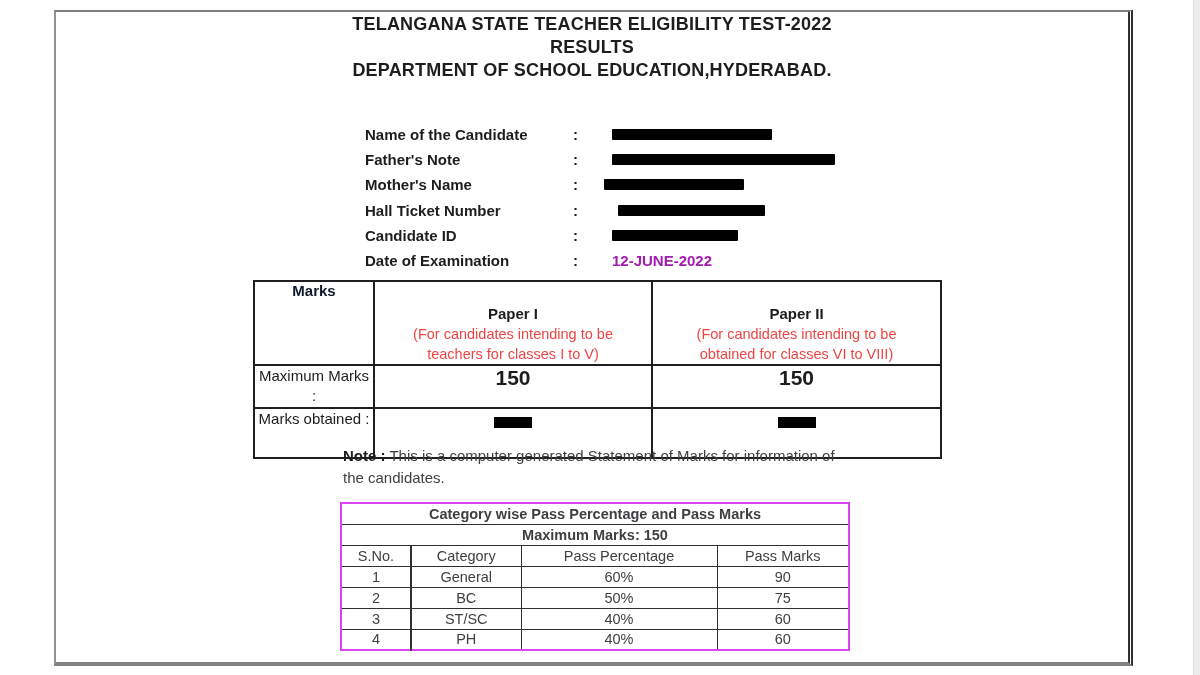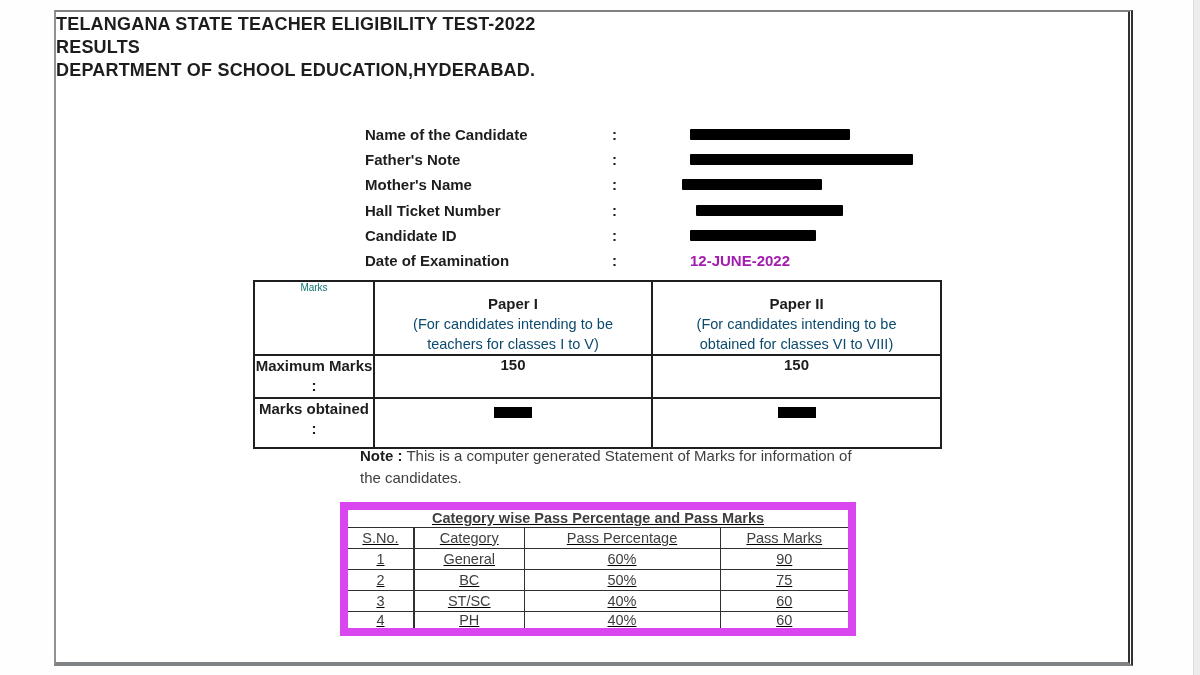--- a/index.html
+++ b/index.html
@@ -22,61 +22,61 @@
     width: 1079px; height: 656px; background: #ffffff;
     border-top: 2px solid #808080;
     border-left: 2px solid #8f9193;
     border-bottom: 4px solid #7f8284;
     border-right: 5px double #2f3133;
   }
 
   
   .doc-header {
     position: absolute; top: 1px; left: 0; width: 100%;
-    font-weight: bold; font-size: 18px;
+    text-align: center; font-weight: bold; font-size: 18px;
     line-height: 23px; color: #1d1d1f; letter-spacing: 0.2px;
   }
 
   
   .details { position: absolute; left: 309px; top: 110px; }
-  .drow { display: flex; align-items: center; height: 25.2px; font-size: 15px; font-weight: bold; color: #1d1d1f; gap: 39px; }
+  .drow { display: flex; align-items: center; height: 25.2px; font-size: 15px; font-weight: bold; color: #1d1d1f; }
   .dlabel { width: 208px; white-space: nowrap; }
   .dcolon { width: 39px; }
   .dvalue { display: flex; align-items: center; }
   .redaction { height: 11px; background: #000000; border-radius: 1px; }
   .drow:nth-child(1) .redaction { width: 160px; }
   .drow:nth-child(2) .redaction { width: 223px; }
   .drow:nth-child(3) .redaction { width: 140px; margin-left: -8px; }
   .drow:nth-child(4) .redaction { width: 147px; margin-left: 6px; }
   .drow:nth-child(5) .redaction { width: 126px; }
   .dvalue-text { font-weight: bold; color: #a21caf; }
 
   
   .marks-table {
     position: absolute; left: 197px; top: 268px;
     border-collapse: collapse; table-layout: fixed;
   }
   .marks-table td { border: 2px solid #1f1f21; text-align: center; vertical-align: top; padding: 0; background: #fff; }
-  .mt-corner { font-weight: normal; font-size: 10px; padding-top: 5px; color: #0f766e; height: 57px; }
-  .pt { font-weight: bold; font-size: 15px; line-height: 21px; padding-top: 11px; color: #1d1d1f; }
-  .ps { font-size: 14.5px; line-height: 20px; color: #0c4a6e; padding: 0 14px; }
-  .mt-label { font-weight: bold; font-size: 15px; line-height: 20px; padding: 3px 8px 0 8px; color: #1d1d1f; }
+  .mt-corner { font-weight: bold; font-size: 15px; padding-top: 5px; color: #0f172a; height: 57px; }
+  .pt { font-weight: bold; font-size: 15px; line-height: 21px; padding-top: 21px; color: #1d1d1f; }
+  .ps { font-size: 14.5px; line-height: 20px; color: #ef4444; padding: 0 14px; }
+  .mt-label { font-weight: normal; font-size: 15px; line-height: 20px; padding: 3px 8px 0 8px; color: #1d1d1f; }
   .mt-row2 td { height: 43px; }
   .mt-row3 td { height: 50px; }
-  .mt-val { font-weight: bold; font-size: 15px; padding-top: 5px; color: #1d1d1f; margin-top: 33px; }
+  .mt-val { font-weight: bold; font-size: 21px; padding-top: 5px; color: #1d1d1f; margin-top: 33px; }
   .redbar { width: 38px; height: 11px; background: #000000; margin: 8px auto 0 auto; }
 
   
-  .note { position: absolute; left: 304px; top: 433px; width: 500px; font-size: 15px; line-height: 22px; color: #3d3f41; }
+  .note { position: absolute; left: 287px; top: 433px; width: 500px; font-size: 15px; line-height: 22px; color: #3d3f41; }
   .note-label { font-weight: bold; color: #1d1d1f; }
 
   
   .cat-table {
     position: absolute; left: 284px; top: 490px;
-    border-collapse: collapse; table-layout: fixed; border: 8px solid #d946ef; text-decoration: underline;
+    border-collapse: collapse; table-layout: fixed; border: 2px solid #d946ef;
   }
   .cat-table td { border: 1px solid #2e3032; height: 21px; text-align: center; font-size: 14.5px; color: #3d3f41; padding: 0 2px; background: #fff; }
   .ct-title { font-weight: bold; color: #1c1c1e; font-size: 15px; }
   .ct-max { font-weight: bold; color: #1c1c1e; font-size: 15px; text-align: right; padding-right: 5px; }
   .ct-head td, .ct-row td { }
   .ct-head td:first-child, .ct-row td:first-child { border-right-width: 2px; }
 </style>
 </head>
 <body>
 
@@ -177,20 +177,23 @@
       <colgroup>
           <col style="width:70px">
           <col style="width:110px">
           <col style="width:196px">
           <col style="width:132px">
         </colgroup>
       <tbody>
           <tr>
         <td colspan="4" class="ct-title">Category wise Pass Percentage and Pass Marks</td>
       </tr>
+      <tr>
+        <td colspan="4" class="ct-max">Maximum Marks: 150</td>
+      </tr>
       <tr class="ct-head">
         <td>S.No.</td>
         <td>Category</td>
         <td>Pass Percentage</td>
         <td>Pass Marks</td>
       </tr>
       <tr class="ct-row">
         <td>1</td>
         <td>General</td>
         <td>60%</td>

